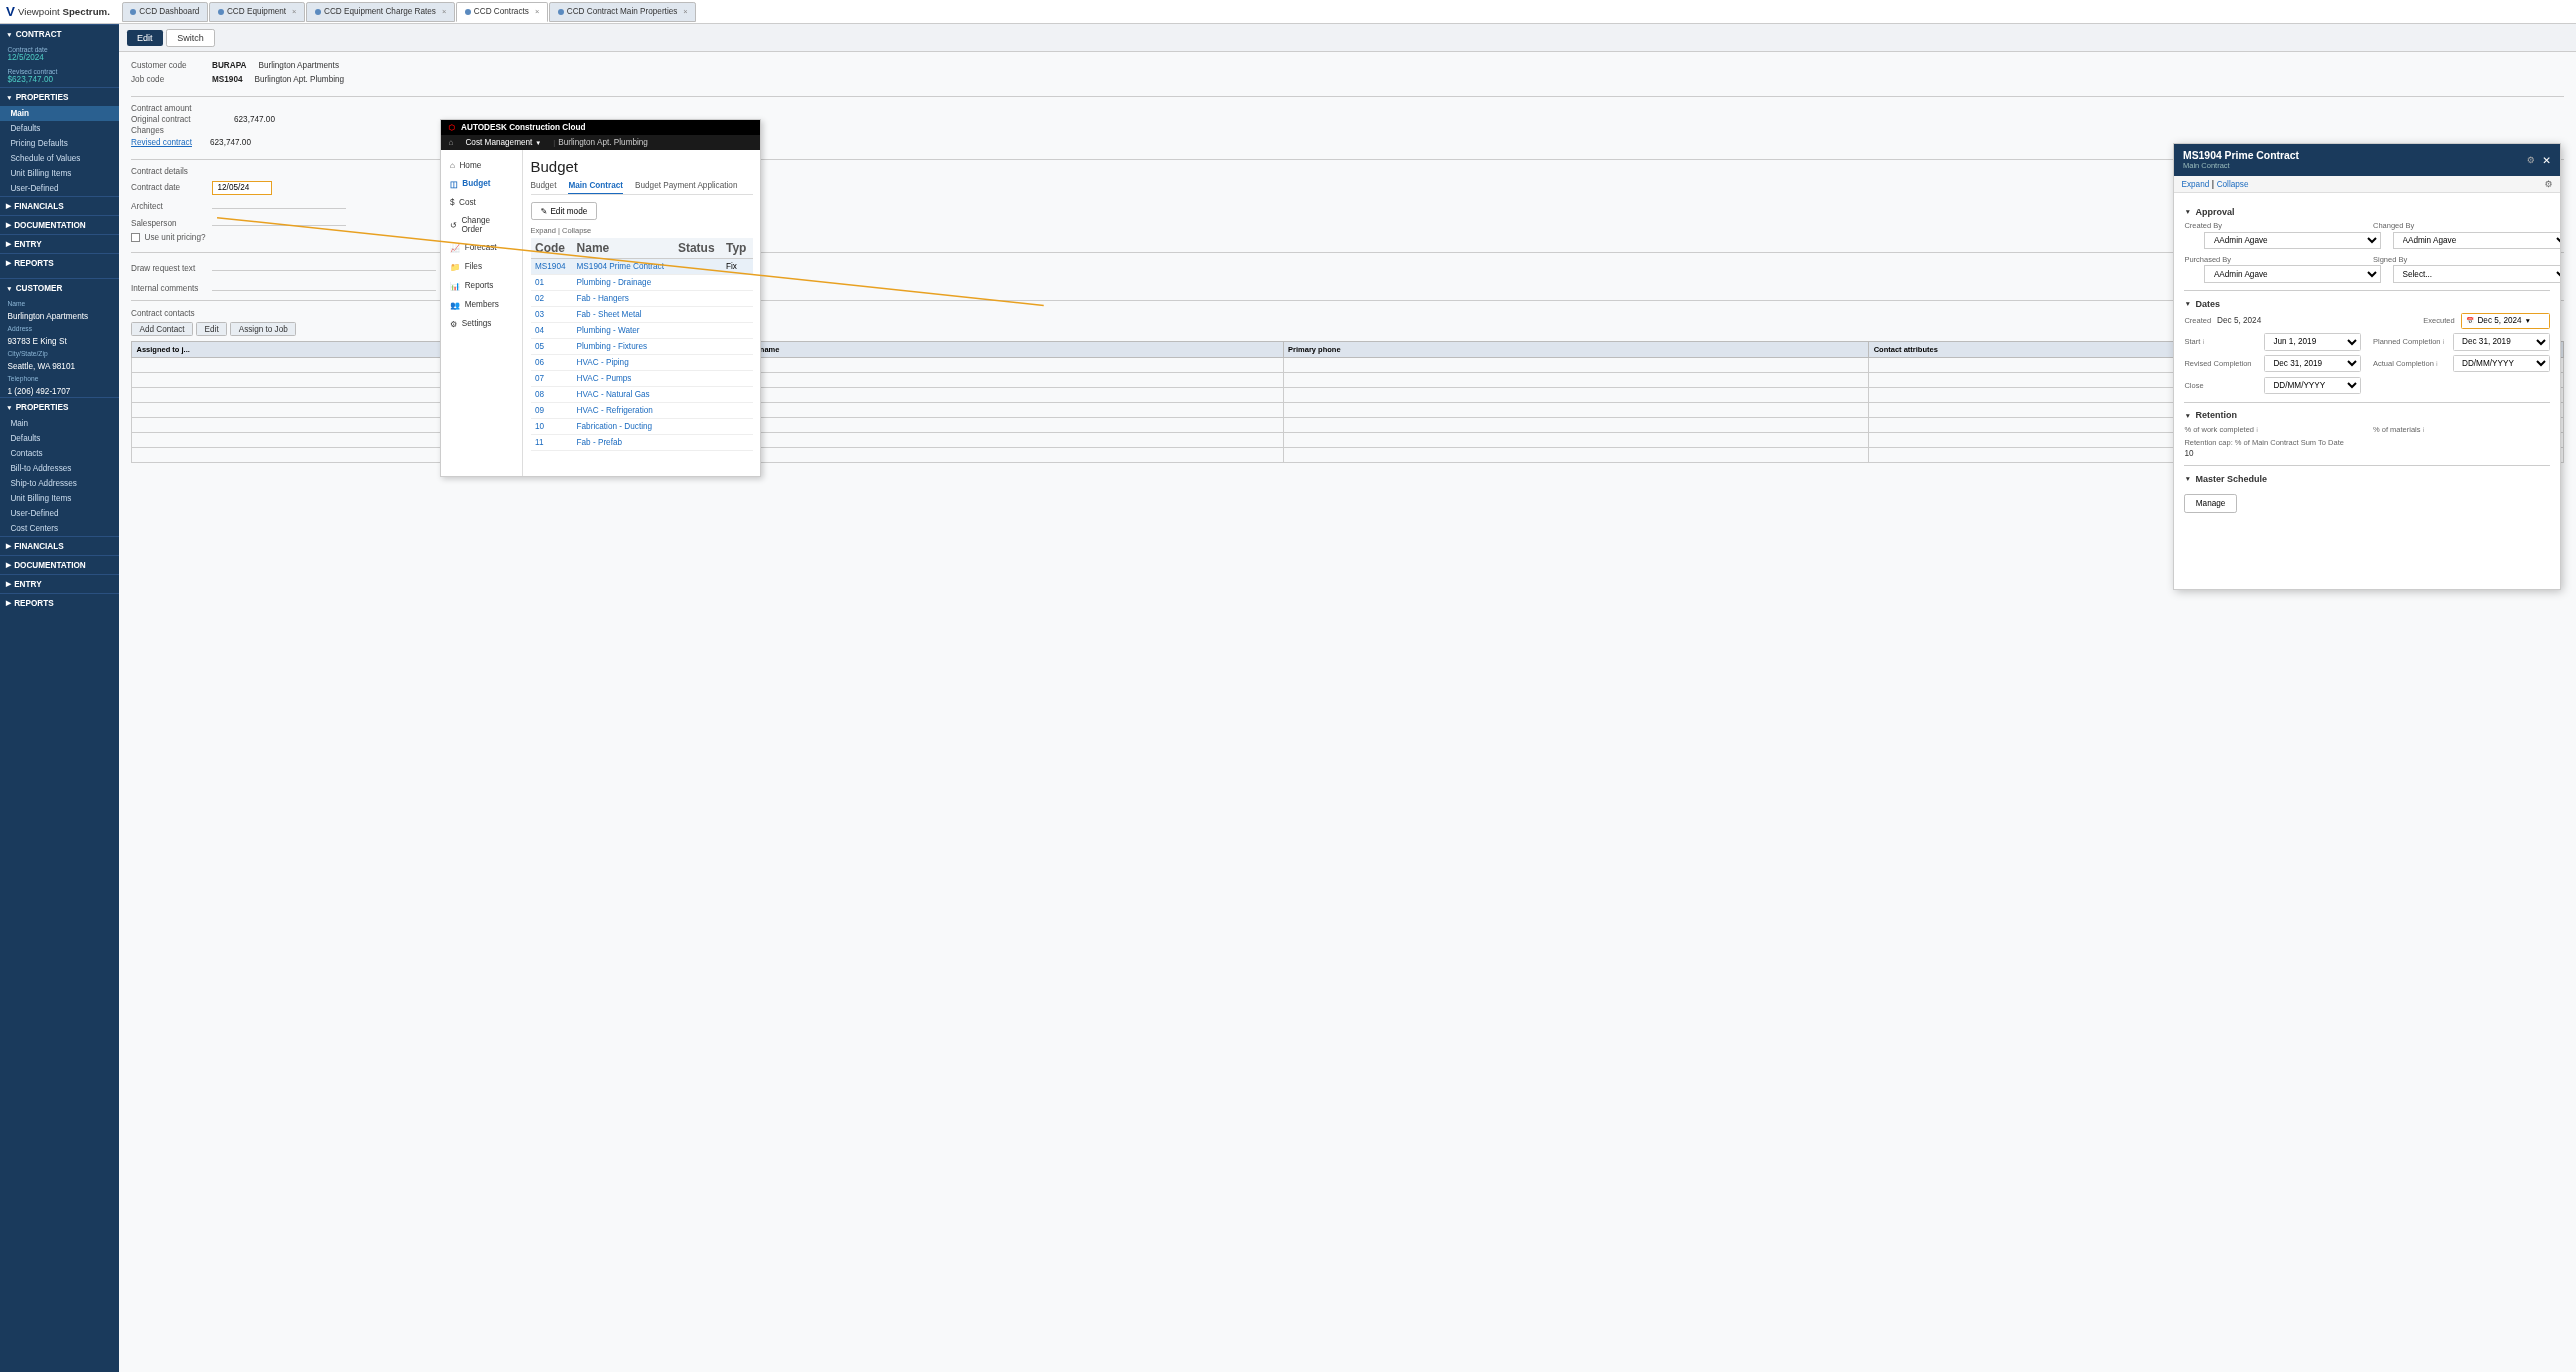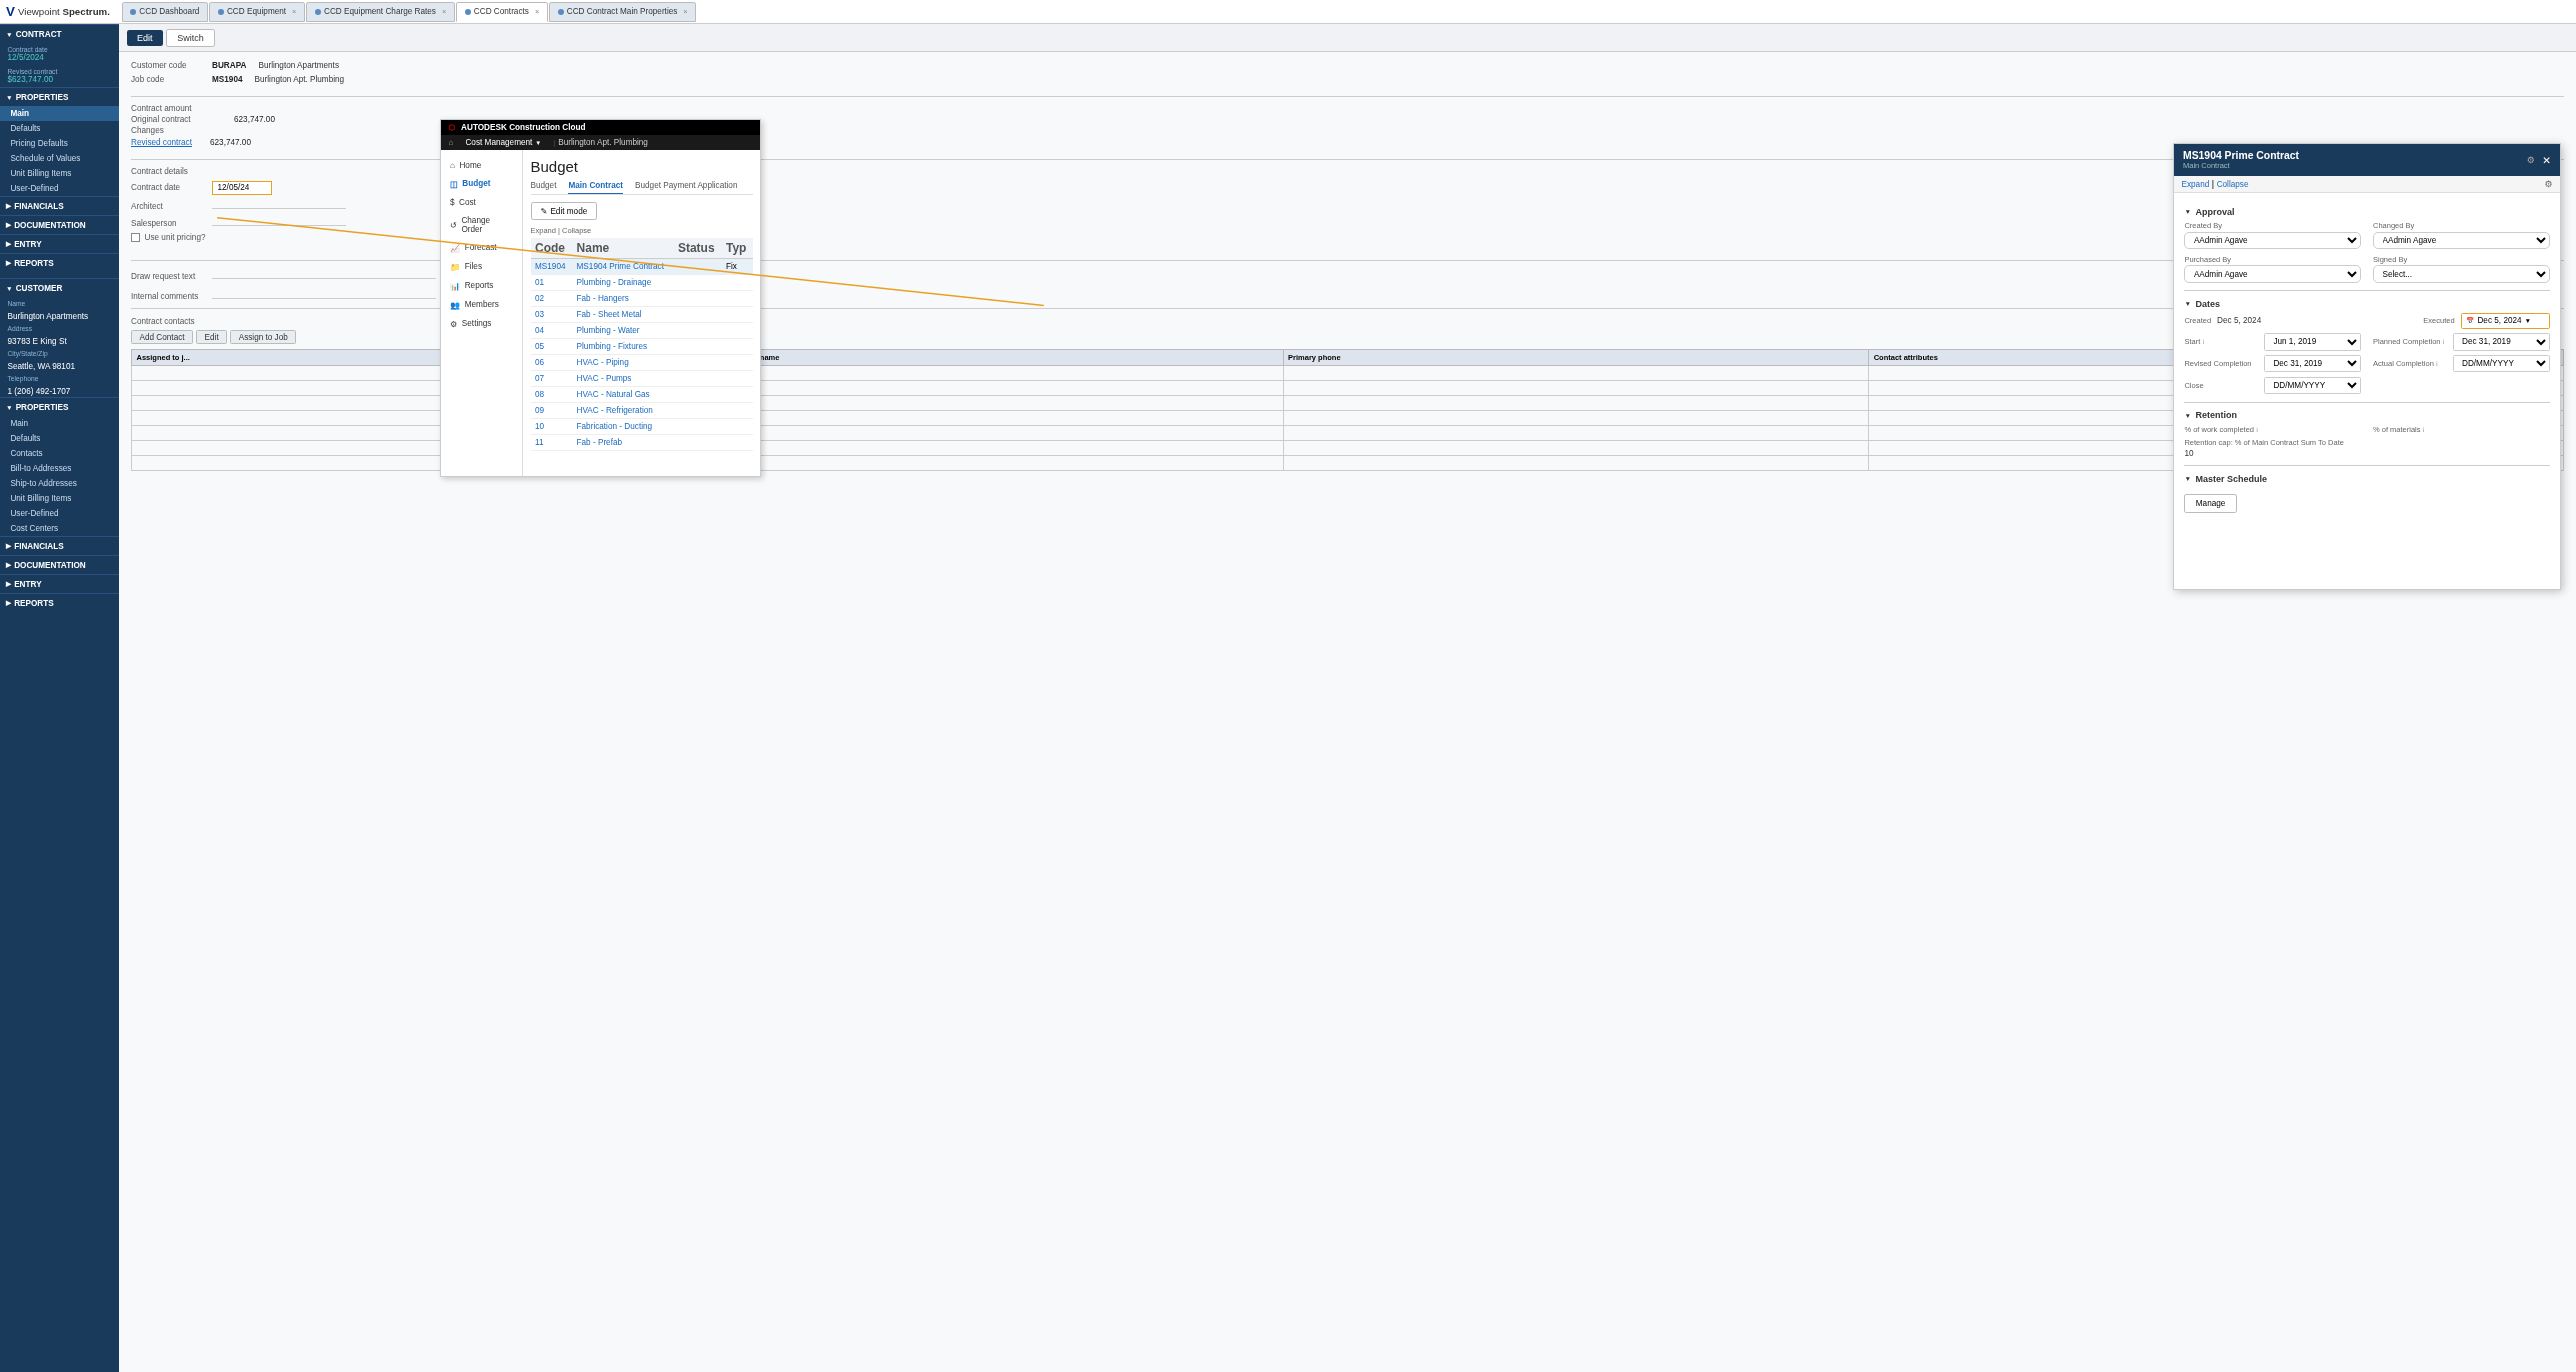--- a/index.html
+++ b/index.html
@@ -75,21 +75,21 @@
     .section-divider {
       border: none; border-top: 0.7px solid #ccc; margin: 7.5px 0;
     }
     .section-title { font-size: 8.2px; color: #555; margin-bottom: 4.5px; }
 
     .contract-amount-section { margin-bottom: 12px; }
     .amount-row { display: flex; align-items: baseline; gap: 6px; margin-bottom: 2.2px; }
     .amount-label { color: #555; font-size: 8.2px; min-width: 97px; }
     .amount-val { font-size: 8.2px; color: #222; }
 
-    .contract-details-section { margin-bottom: 18px; }
+    .contract-details-section { margin-bottom: 10px; }
 
     .date-input-box {
       border: 1.5px solid #e8a020; padding: 1.5px 4.5px; font-size: 8.2px;
       background: #fff; min-width: 60px;
     }
 
     .checkbox-row { display: flex; align-items: center; gap: 4.5px; margin: 3px 0; }
     .checkbox-box { width: 9px; height: 9px; border: 0.7px solid #888; background: #fff; display: inline-block; }
 
     .contacts-table {
@@ -179,21 +179,21 @@
       display: flex; align-items: center; gap: 4.5px;
       font-size: 9px; font-weight: bold; color: #333;
       margin: 6px 0 4.5px; cursor: pointer;
     }
     .panel-section-header .arrow { font-size: 6.7px; }
     .panel-grid { display: grid; grid-template-columns: 1fr 1fr; gap: 6px 12px; margin-bottom: 6px; }
     .panel-field { display: flex; flex-direction: column; gap: 1.5px; }
     .panel-field-label { font-size: 7.5px; color: #666; }
     .panel-field-select {
       border: 0.7px solid #ccc; padding: 2.2px 4.5px; font-size: 8.2px;
-      border-radius: 5px; background: #fff; width: 100%;
+      border-radius: 0; background: #fff; width: 100%; margin-left: 20px;
     }
     .panel-dates-grid { display: grid; grid-template-columns: 1fr 1fr; gap: 4.5px 12px; margin-bottom: 6px; }
     .panel-date-field { display: flex; align-items: center; gap: 4.5px; }
     .panel-date-label { font-size: 7.5px; color: #666; min-width: 75px; display: flex; align-items: center; gap: 2.2px; }
     .panel-date-input {
       border: 0.7px solid #ccc; padding: 2.2px 4.5px; font-size: 8.2px;
       border-radius: 1.5px; background: #fff; min-width: 89px;
       display: flex; align-items: center; gap: 3px;
     }
     .panel-date-input.highlighted { border: 1.5px solid #e8a020; }

